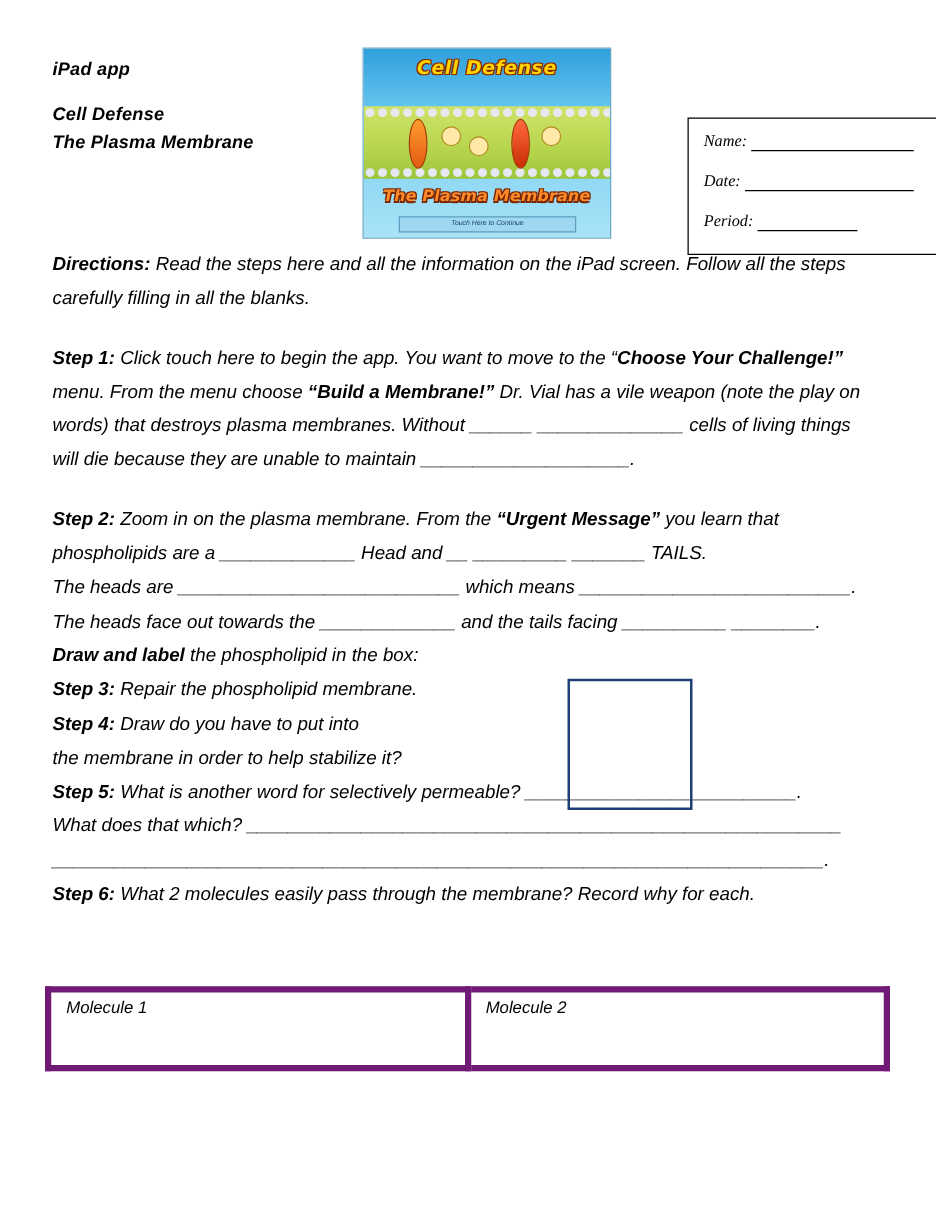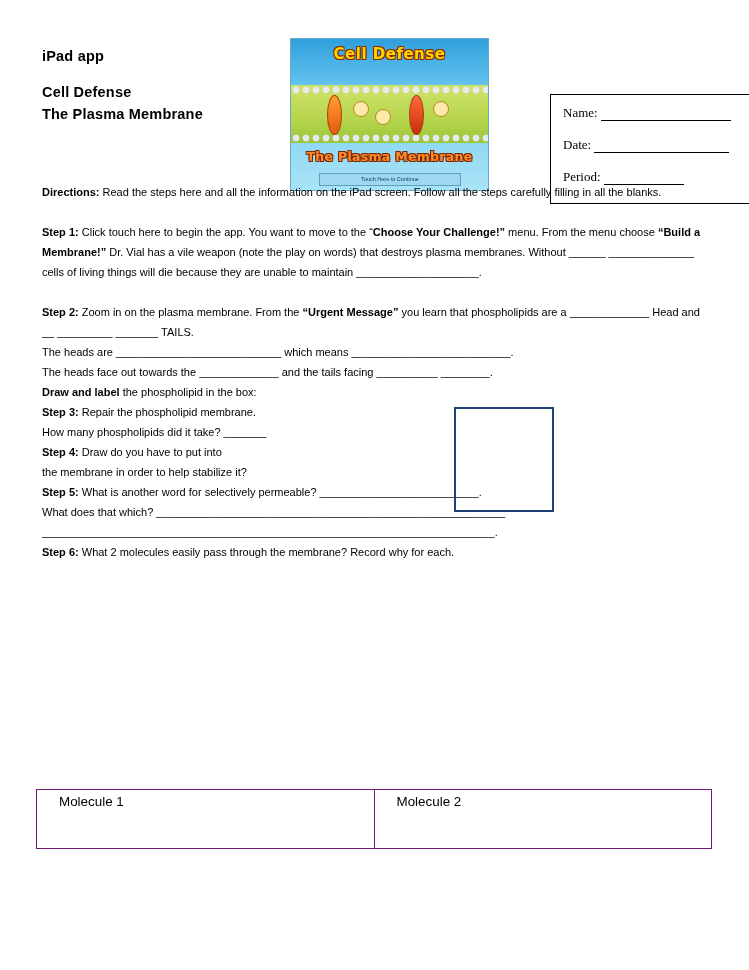--- a/index.html
+++ b/index.html
@@ -14,20 +14,21 @@
     font-family: "Liberation Sans", sans-serif;
     color: #000000;
     font-size: 13.2px;
   }
   .page {
     position: absolute;
     left: 0; top: 0;
     width: 749px;
     height: 970px;
     padding: 0;
+    font-style: italic;
   }
 
   
   .header {
     position: absolute;
     left: 42px;
     top: 38px;
     width: 670px;
     height: 160px;
   }
@@ -152,23 +153,23 @@
     margin-bottom: 16px;
     white-space: nowrap;
   }
   .info-label { }
   .ul { display: inline-block; border-bottom: 1px solid #000; height: 13px; vertical-align: bottom; }
 
   
   .body {
     position: absolute;
     left: 42px;
-    top: 182px;
+    top: 198px;
     width: 660px;
-    font-size: 11px;
+    font-size: 15px;
     line-height: 1.82;
   }
   .para { margin: 0 0 0 0; }
   .spacer-md { height: 20px; }
   b { font-weight: bold; }
 
   .row { white-space: nowrap; }
 
   
   .mid-wrap { position: relative; }
@@ -186,24 +187,24 @@
   
   .mol-table {
     position: absolute;
     left: 36px;
     top: 789px;
     width: 676px;
     height: 54px;
     border-collapse: collapse;
   }
   .mol-table td {
-    border: 1px solid #701a75;
+    border: 5px solid #701a75;
     width: 50%;
     vertical-align: top;
-    padding: 4px 22px;
+    padding: 4px 12px;
     font-size: 13.4px;
     height: 50px;
   }
 </style>
 </head>
 <body>
 
 <div class="page">
 
   <div class="header">
@@ -271,21 +272,20 @@
     <div class="para">
       <b>Draw and label</b><span> the phospholipid in the box:</span>
     </div>
 
     <div class="mid-wrap">
       <div class="left-col">
         <div class="para">
           <b>Step 3:</b>
           <span>Repair the phospholipid membrane.</span>
         </div>
-        <div class="para">How many phospholipids did it take? _______</div>
         <div class="para">
           <b>Step 4:</b>
           <span>Draw do you have to put into</span>
         </div>
         <div class="para"> the membrane in order to help stabilize it?</div>
       </div>
       <div class="draw-box"></div>
     </div>
 
 

